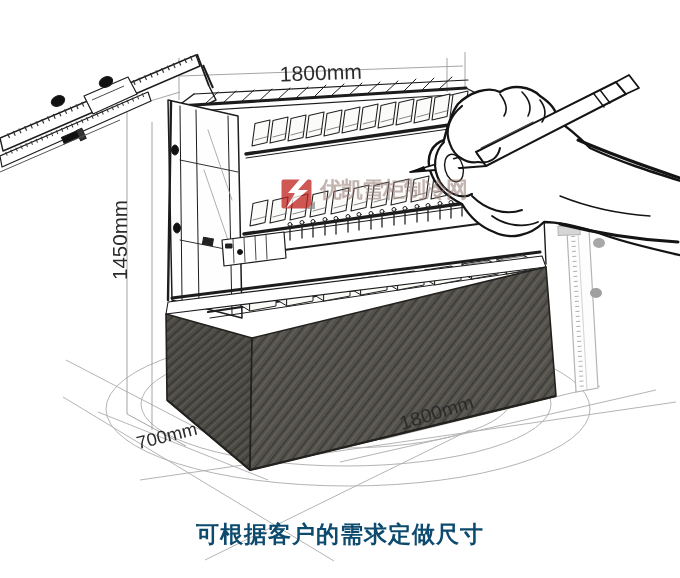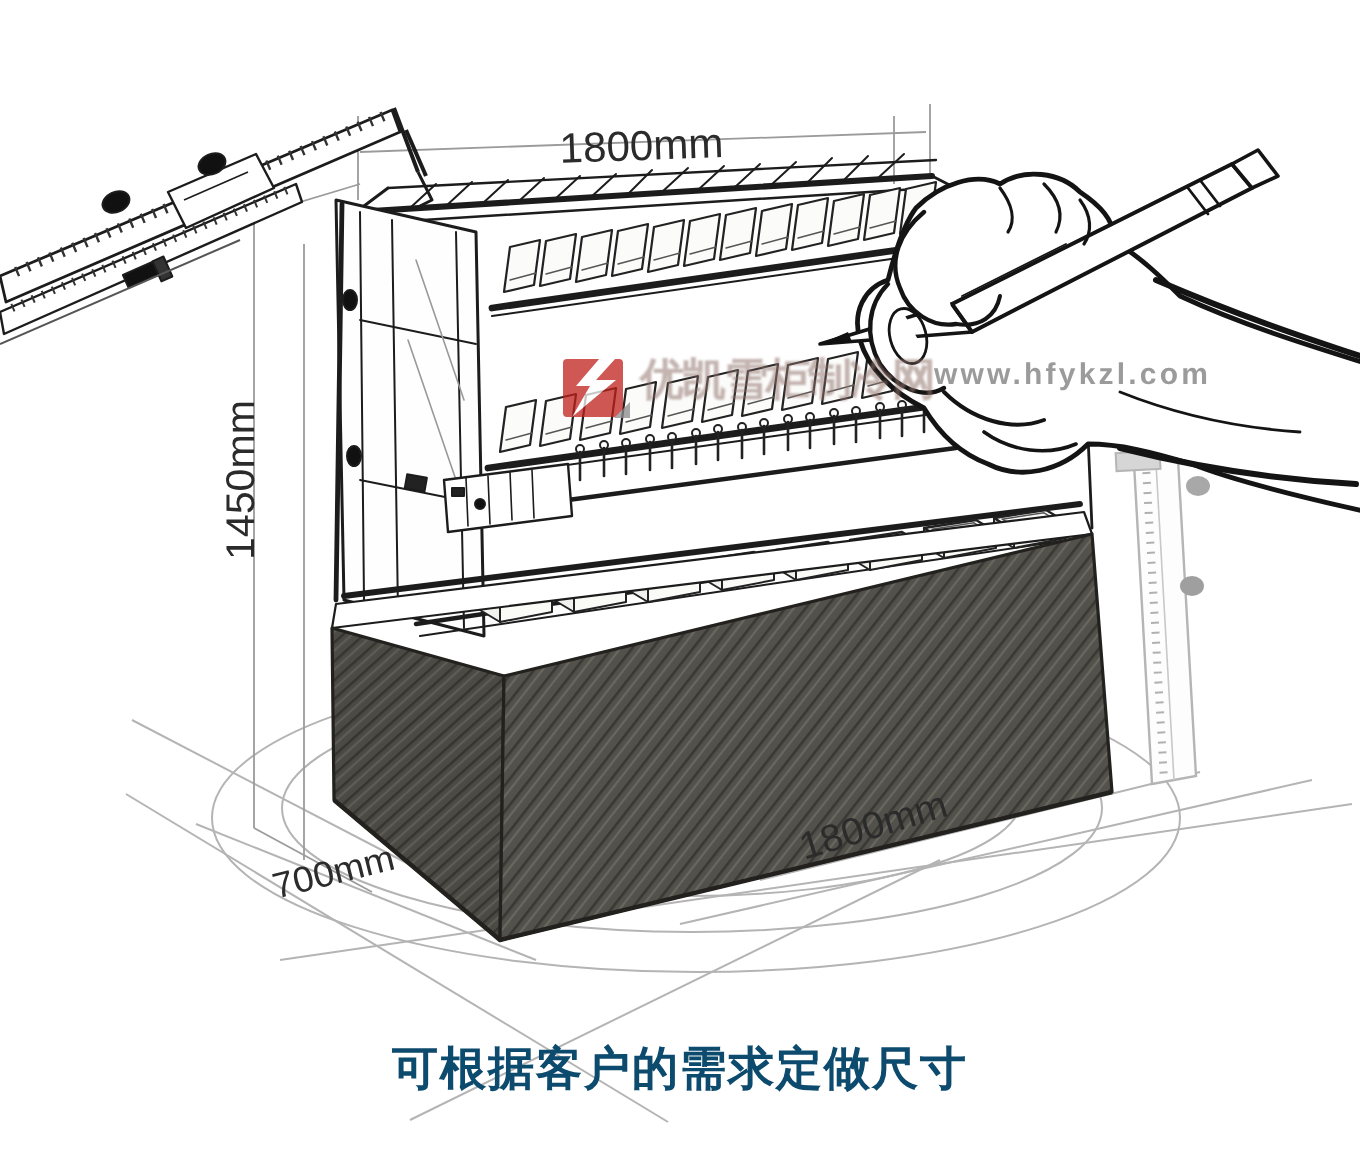--- a/index.html
+++ b/index.html
@@ -2,21 +2,21 @@
 <html><head>
 <meta charset="utf-8">
 <style>
   html,body{margin:0;padding:0;background:#fff;}
   .stage{position:relative;width:680px;height:578px;background:#ffffff;overflow:hidden;
          font-family:"Liberation Sans",sans-serif;}
   .stage svg.art{position:absolute;left:0;top:0;}
   .dim-text{fill:#2b2b2b;font-family:"Liberation Sans",sans-serif;font-weight:400;}
   .watermark{position:absolute;left:281px;top:179px;display:flex;gap:5px;align-items:flex-start;
              z-index:6;pointer-events:none;}
-  .wm-col{display:flex;flex-direction:row;line-height:1;}
+  .wm-col{display:flex;flex-direction:column;line-height:1;}
   .wm-brand{font-size:22px;font-weight:bold;letter-spacing:-1px;color:rgba(148,118,112,0.55);
             filter:blur(0.6px);white-space:nowrap;}
   .wm-url{font-size:15px;font-weight:bold;letter-spacing:1.6px;color:rgba(138,138,138,0.85);
           margin-top:1px;white-space:nowrap;}
   .caption{position:absolute;left:0;right:0;top:519px;text-align:center;z-index:7;
            font-size:23px;font-weight:bold;color:#0c4a6e;letter-spacing:1px;}
 </style>
 </head>
 <body>
 
@@ -272,19 +272,18 @@
 </svg>
 
 <div class="watermark">
   <svg width="34" height="30" viewBox="0 0 34 30" style="opacity:.75">
     <rect x="0.5" y="0.5" width="30" height="29" rx="2" fill="#c0211d"></rect>
     <path d="M19,0 L7,14 L14,14 L5,29.5 L27,11 L17,11 L27,0 Z" fill="#ffffff"></path>
     <path d="M26,30 L34,22 L34,30 Z" fill="#8a8a8a"></path>
   </svg>
   <div class="wm-col">
     <span class="wm-brand">优凯雪柜制冷网</span>
-    <span class="wm-url">www.hfykzl.com</span>
   </div>
 </div>
 
 <div class="caption">可根据客户的需求定做尺寸</div>
 
 </div>
 
 </body></html>

